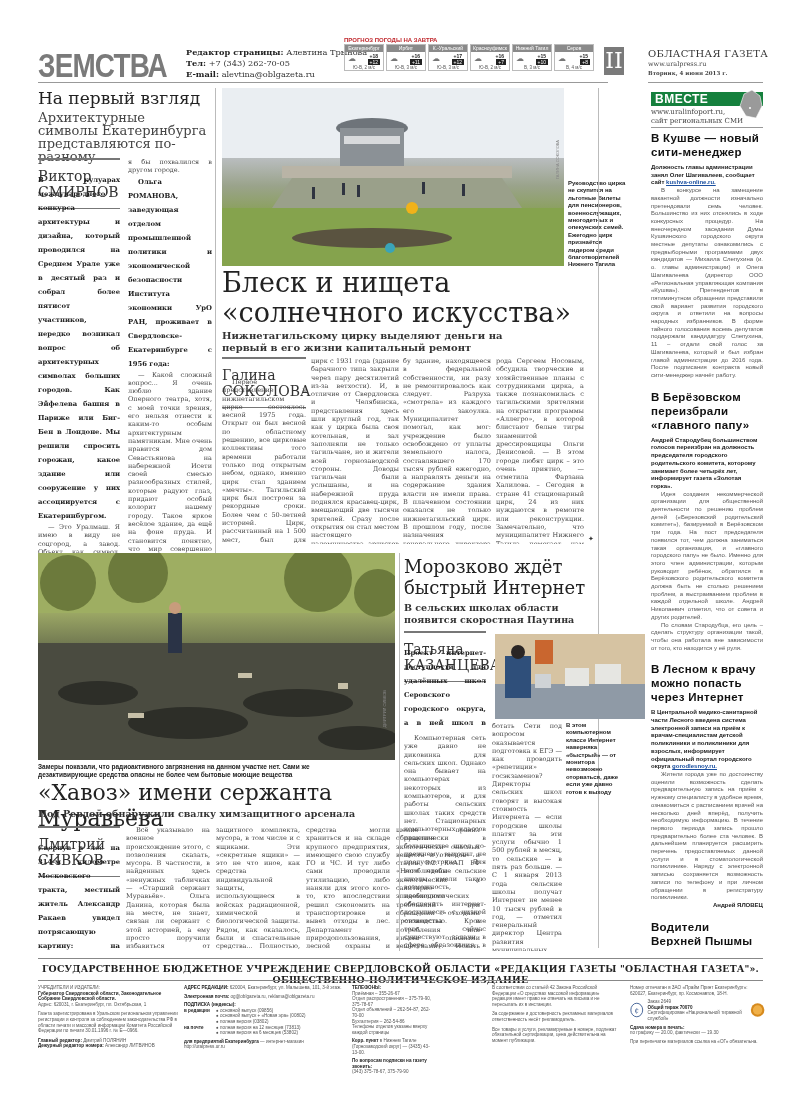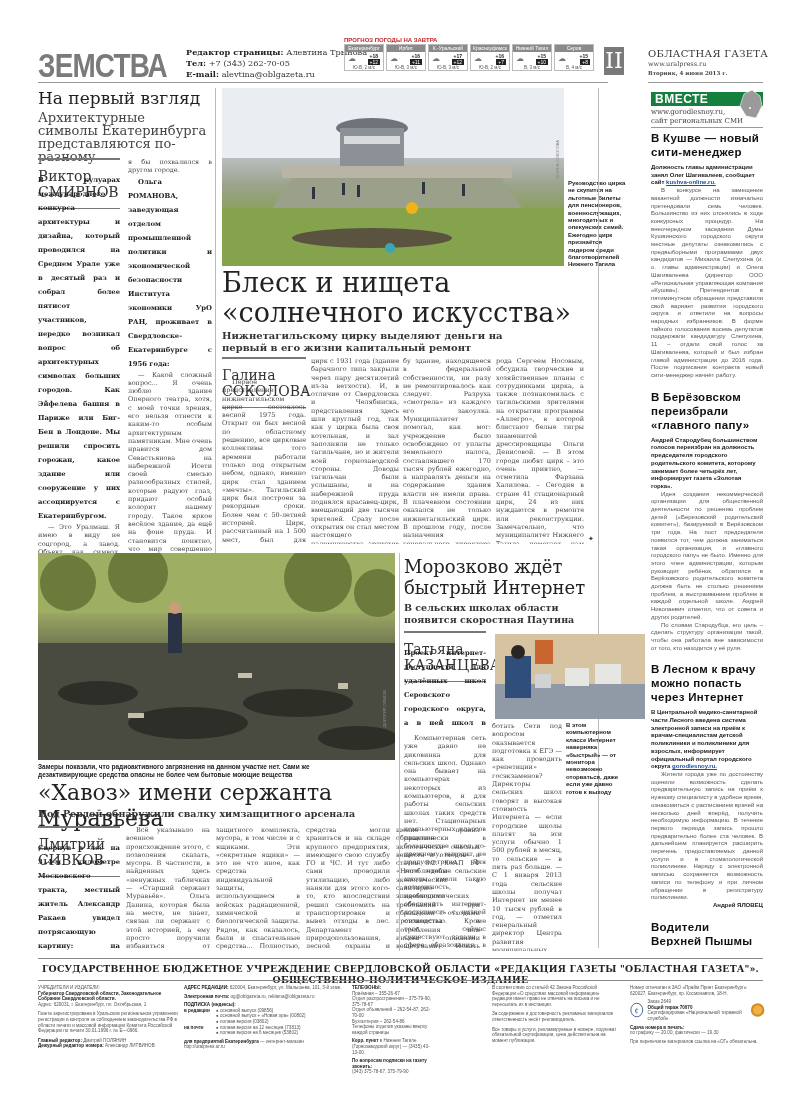--- a/index.html
+++ b/index.html
@@ -260,21 +260,21 @@
 <div class="vline" style="left:399px;top:553px;height:398px"></div>
 
 <div class="abs" style="left:651px;top:92px;width:112px;height:14px;background:#15803d">
   <span class="sans" style="position:absolute;left:4px;top:0;color:#fff;font-weight:bold;font-size:12px;line-height:14px;letter-spacing:.5px">ВМЕСТЕ</span>
 </div>
 <svg class="abs" style="left:738px;top:90px" width="26" height="30" viewBox="0 0 26 30">
     <polygon points="6,4 14,0 22,6 24,16 18,28 8,26 2,16" fill="#9a9a9a" stroke="#fff" stroke-width=".6"></polygon>
     <circle cx="12" cy="18" r="1" fill="#fff"></circle>
   </svg>
 <div class="abs serif" style="left:651px;top:108px;font-size:7px;line-height:8.5px;color:#444">
-  <div>www.gorodlesnoy.ru,</div>
+  <div>www.uralinfoport.ru,</div>
   <div>сайт региональных СМИ</div>
 </div>
 <div class="abs" style="left:651px;top:127px;width:112px;height:1px;background:#999"></div>
 
 <div class="col" style="left:651px;top:131px;width:112px;height:815px">
 
   <div>
     <div class="side-h">В Кушве — новый сити-менеджер</div>
     <div class="side-lead" style="margin-top:5px"><span>Должность главы администрации занял Олег Шагивалеев, сообщает сайт</span> <span class="link">kushva-online.ru.</span></div>
     <div class="side-body" style="text-indent:10px">В конкурсе на замещение вакантной должности изначально претендовали семь человек. Большинство из них отсеялись в ходе конкурсных процедур. На внеочередном заседании Думы Кушвинского городского округа местные депутаты ознакомились с предвыборными программами двух кандидатов — Михаила Слепухина (и. о. главы администрации) и Олега Шагивалеева (директор ООО «Региональная управляющая компания «Кушва»). Претендентов в пятиминутном обращении представили свой вариант развития городского округа и ответили на вопросы народных избранников. В форме тайного голосования восемь депутатов поддержали кандидатуру Слепухина, 11 – отдали свой голос за Шагивалеева, который и был избран главой администрации до 2016 года. После подписания контракта новый сити-менеджер начнёт работу.</div>

